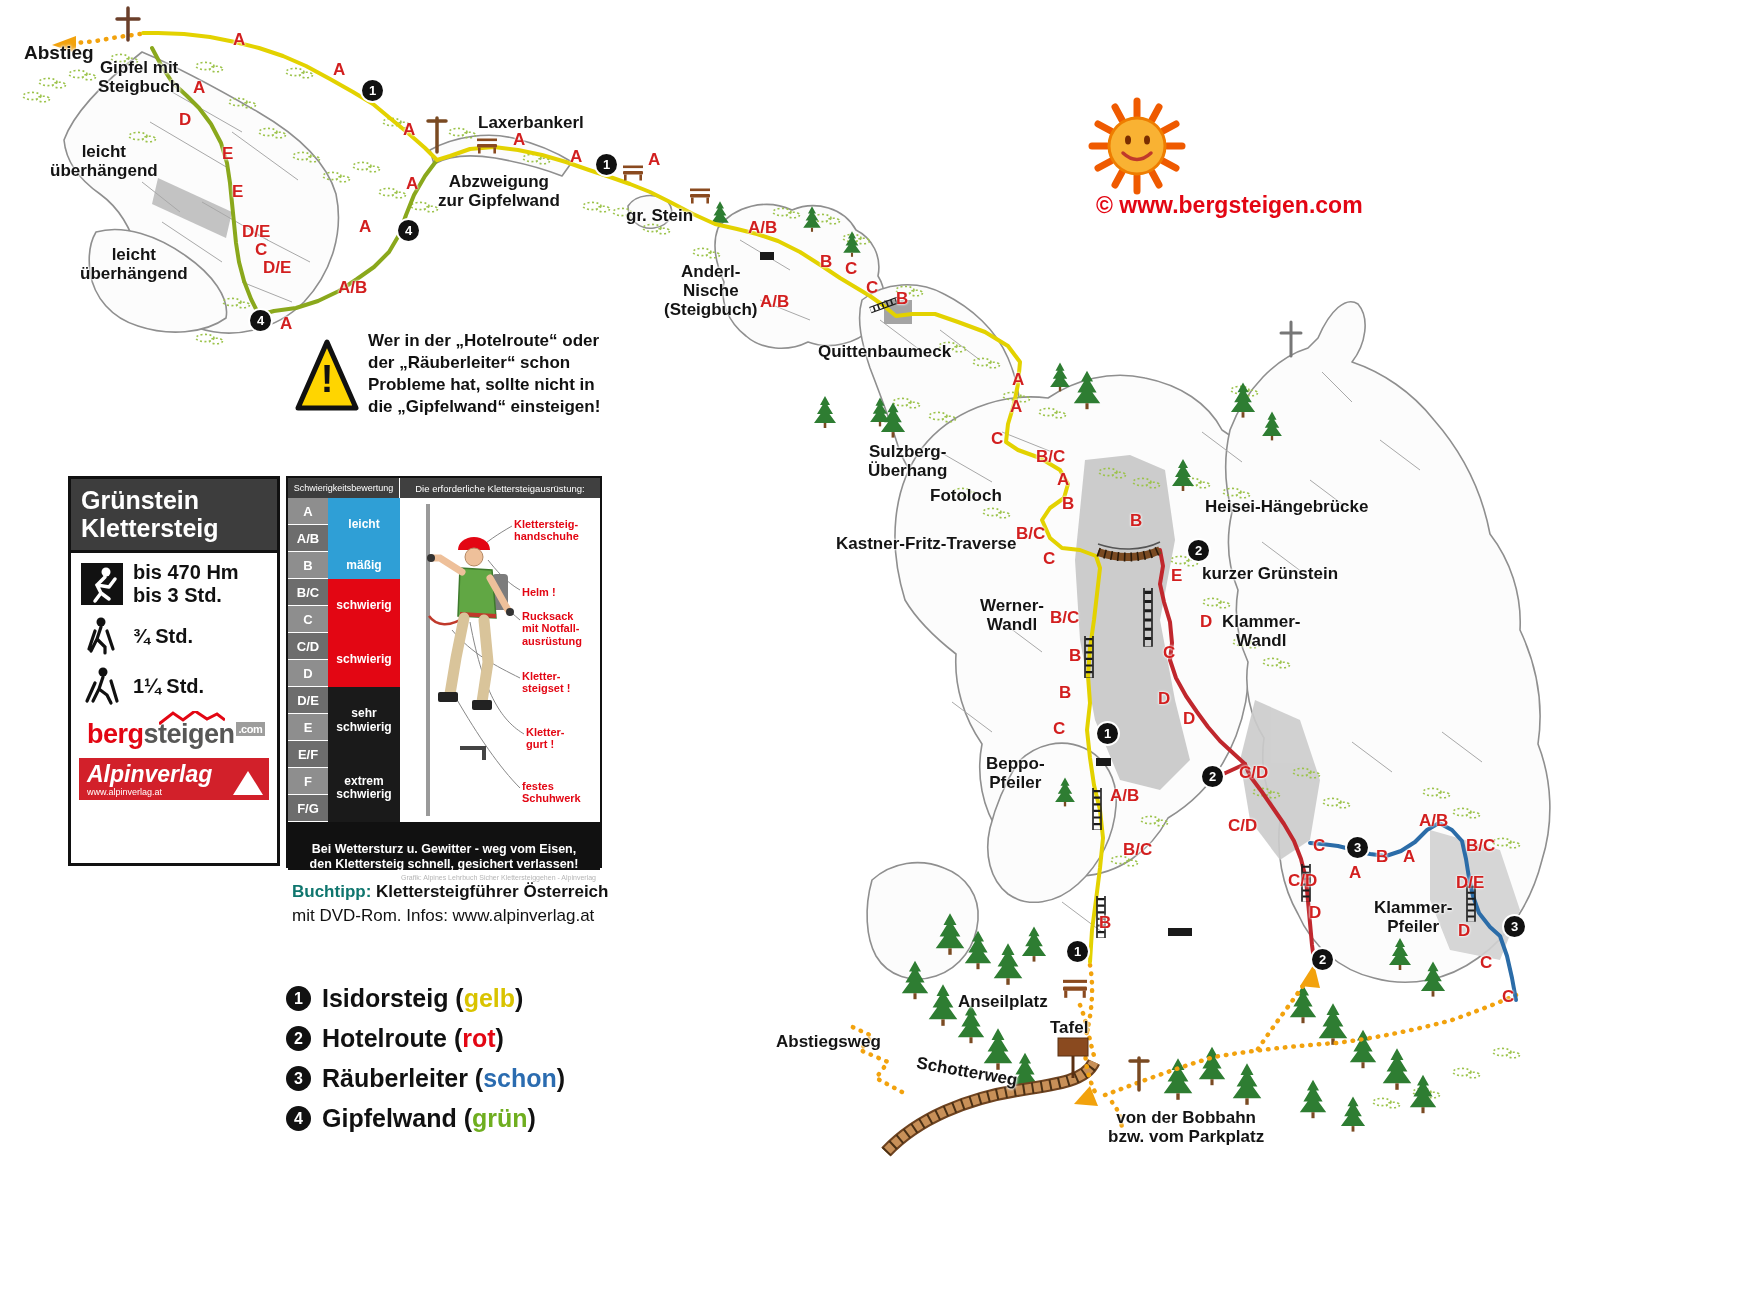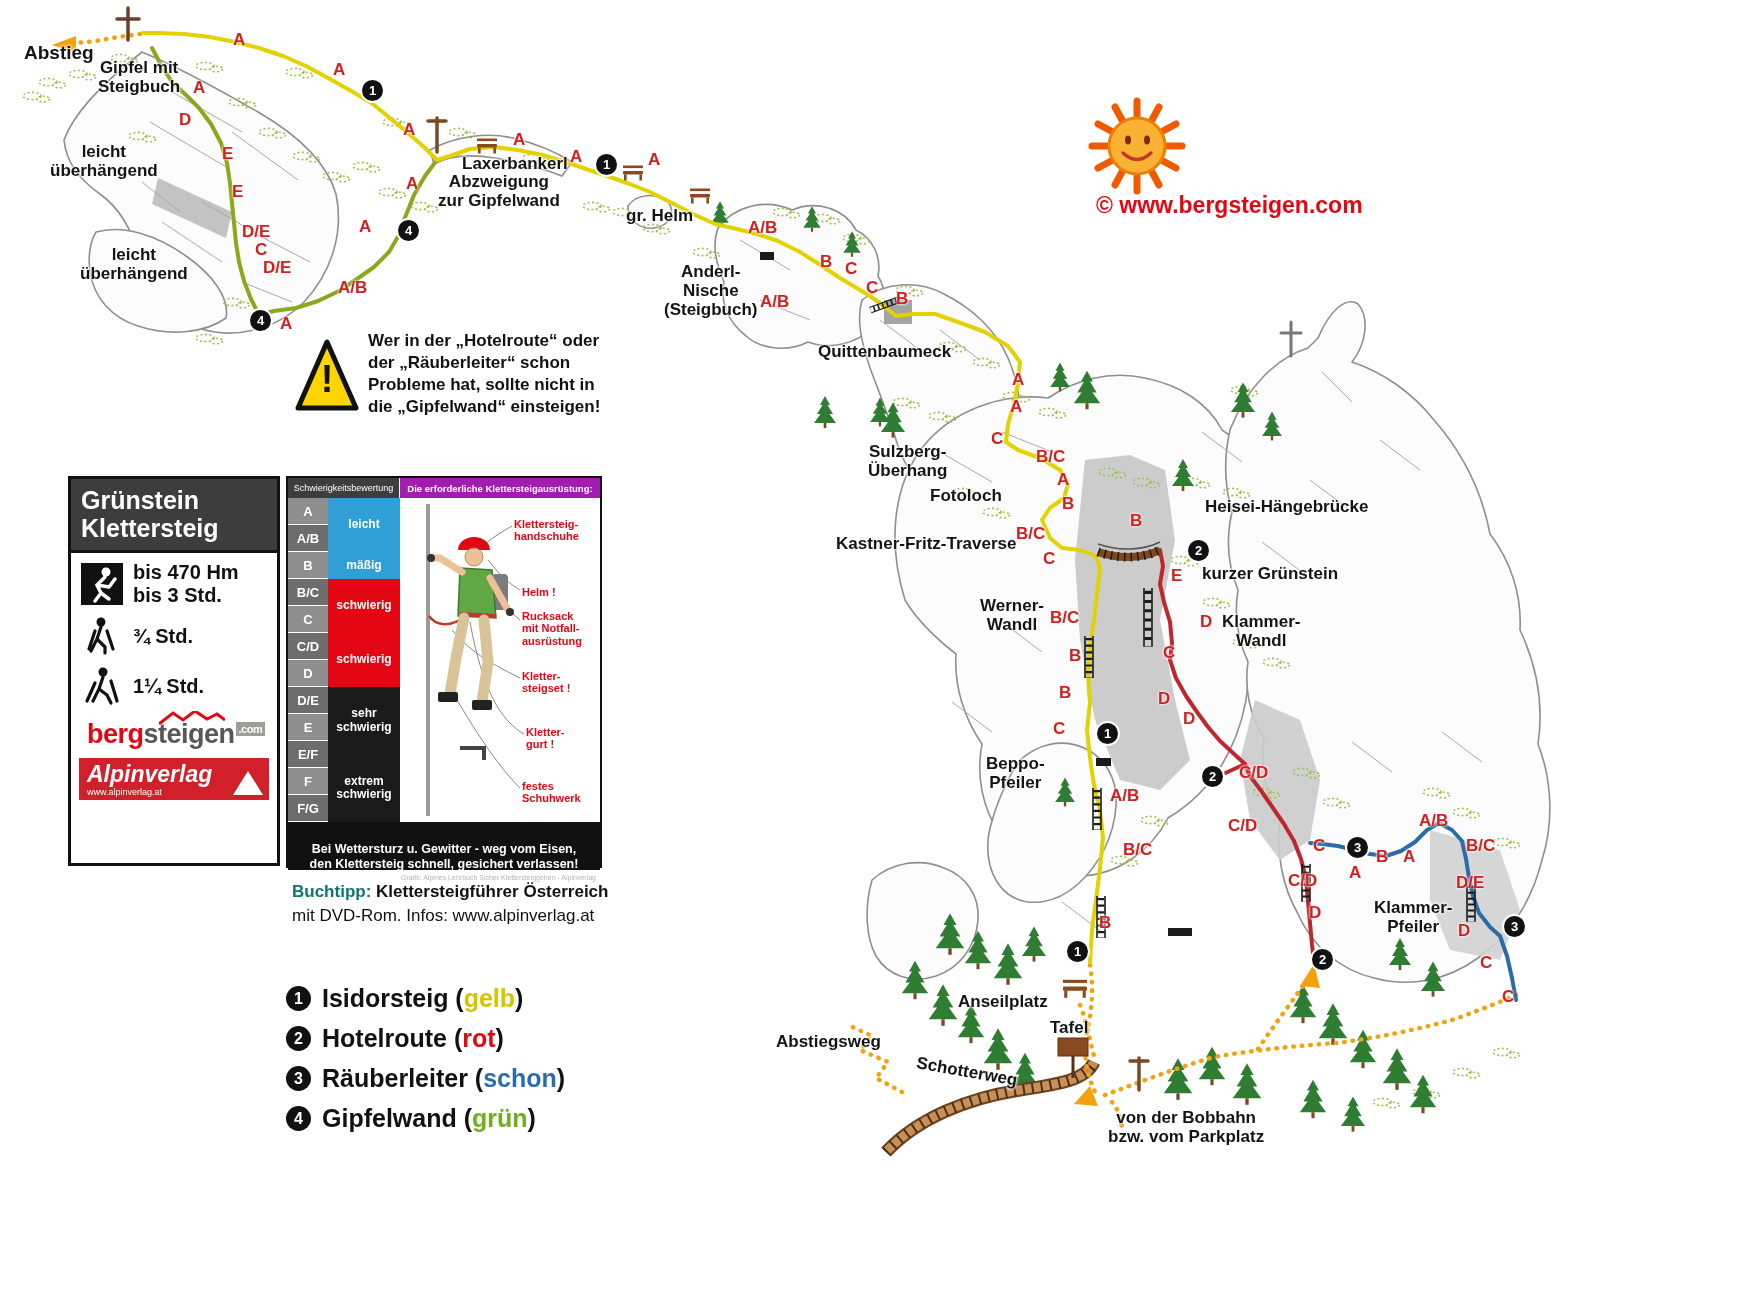--- a/index.html
+++ b/index.html
@@ -49,21 +49,21 @@
   .pub-url{display:block;font-size:9px;line-height:1}
   .pub-mtn{position:absolute;right:6px;bottom:5px;width:0;height:0;
     border-left:15px solid transparent;border-right:15px solid transparent;border-bottom:24px solid #fff}
 
   
   .diffpanel{position:absolute;left:286px;top:476px;width:316px;height:392px;border:2px solid #111;
     background:#fff;display:flex;flex-direction:column}
   .dp-heads{display:flex;height:20px;flex:none}
   .dp-head-left{width:112px;background:#3d3d3d;color:#fff;font-size:9px;display:flex;align-items:center;
     justify-content:center;border-right:1px solid #fff;text-align:center}
-  .dp-head-right{flex:1;background:#a21caf;color:#fff;font-size:9.5px;font-weight:bold;display:flex;
+  .dp-head-right{flex:1;background:#404040;color:#fff;font-size:9.5px;font-weight:normal;display:flex;
     align-items:center;justify-content:center;text-align:center}
   .dp-body{display:flex;flex:1}
   .dp-grades{width:40px}
   .dp-grade{height:27px;color:#fff;font-weight:bold;font-size:13px;display:flex;align-items:center;
     justify-content:center;border-bottom:1px solid #fff}
   .dp-grades div:nth-of-type(odd){background:#8e8e8e}
   .dp-grades div:nth-of-type(even){background:#6d6d6d}
   .dp-bands{width:72px;display:flex;flex-direction:column}
   .dp-band{color:#fff;font-weight:bold;font-size:12px;display:flex;align-items:center;justify-content:center;
     text-align:center;white-space:pre-line;line-height:1.1}
@@ -532,24 +532,24 @@
       </div>
     </div>
 
   <div class="layer">
 
   <div class="place-label" style="left: 24px; top: 42px; font-size: 19px;">Abstieg</div>
       <div class="place-label" style="left: 98px; top: 58px;">Gipfel mit
 Steigbuch</div>
       <div class="place-label" style="left: 50px; top: 142px;">leicht
 überhängend</div>
-      <div class="place-label" style="left: 462px; top: 113px; margin-top: 41px;">Laxerbankerl</div>
+      <div class="place-label" style="left: 478px; top: 113px;">Laxerbankerl</div>
       <div class="place-label" style="left: 438px; top: 172px;">Abzweigung
 zur Gipfelwand</div>
-      <div class="place-label" style="left: 626px; top: 206px;">gr. Helm</div>
+      <div class="place-label" style="left: 626px; top: 206px;">gr. Stein</div>
       <div class="place-label" style="left: 80px; top: 245px;">leicht
 überhängend</div>
       <div class="place-label" style="left: 664px; top: 262px;">Anderl-
 Nische
 (Steigbuch)</div>
       <div class="place-label" style="left: 818px; top: 342px;">Quittenbaumeck</div>
       <div class="place-label" style="left: 868px; top: 442px;">Sulzberg-
 Überhang</div>
       <div class="place-label" style="left: 930px; top: 486px;">Fotoloch</div>
       <div class="place-label" style="left: 836px; top: 534px;">Kastner-Fritz-Traverse</div>

